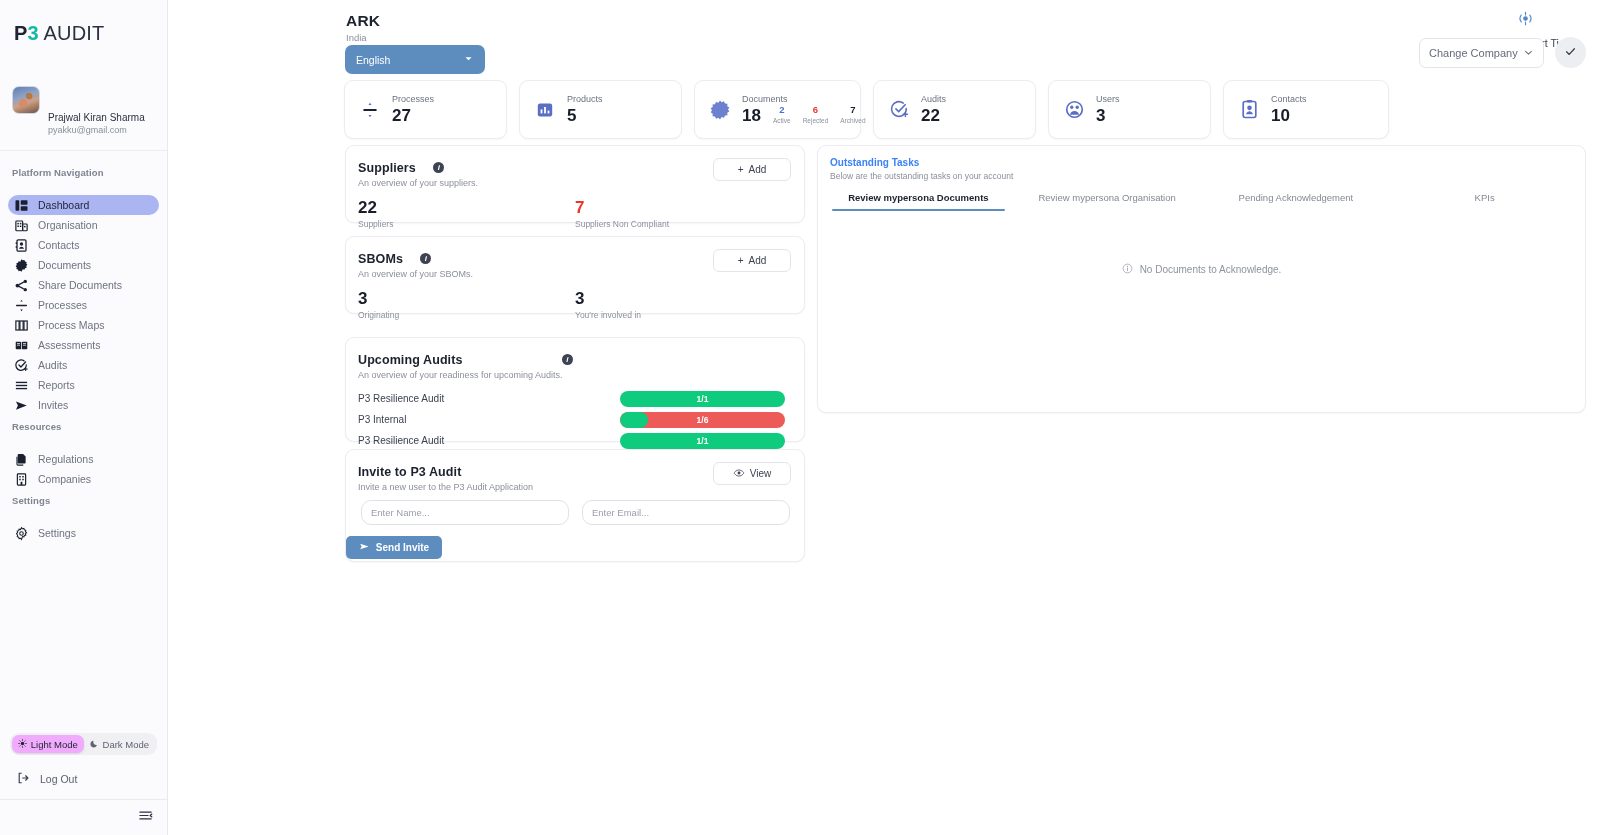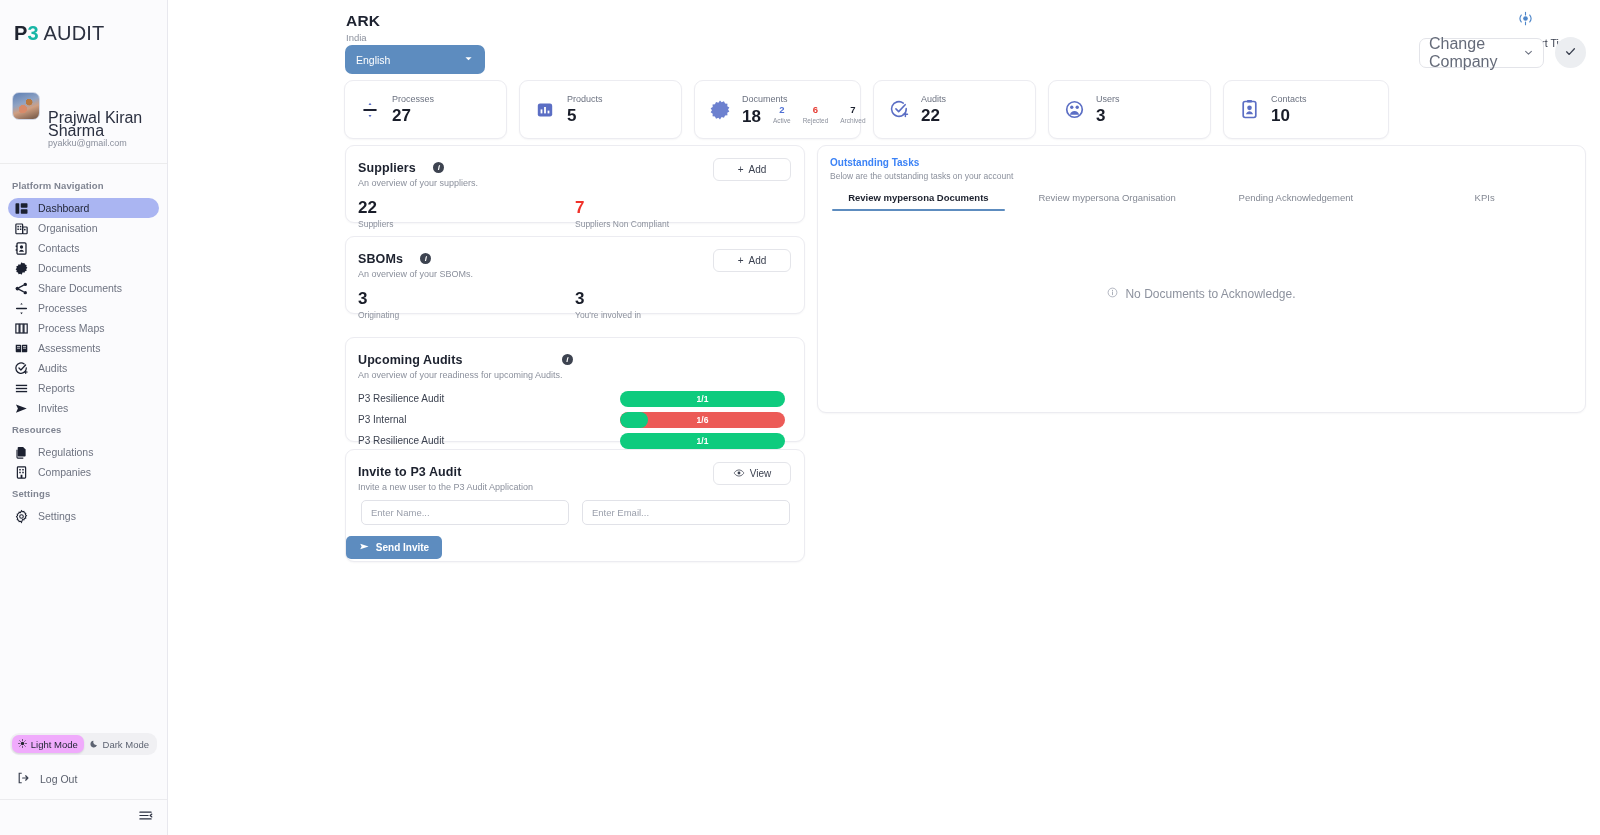--- a/index.html
+++ b/index.html
@@ -38,27 +38,27 @@
     width: 28px; height: 28px; border-radius: 7px;
     flex: 0 0 28px;
     border: 1px solid #cfd6e6;
     background:
       radial-gradient(circle at 38% 62%, #d88a6a 0 18%, transparent 19%),
       radial-gradient(circle at 62% 35%, #b8783f 0 14%, transparent 15%),
       linear-gradient(160deg, #5d7fb5 0%, #8fa3c4 38%, #cf9f82 60%, #6c5244 100%);
     overflow: hidden;
   }
   .user-txt { min-width: 0; }
-  .user-name { font-size: 16px; color: #2b3040; line-height: 13px; margin-top: 48px; }
+  .user-name { font-size: 10px; color: #2b3040; line-height: 13px; margin-top: 48px; }
   .user-mail { font-size: 9px; color: #8a8f9c; line-height: 12px; }
 
   .nav { padding-top: 10px; flex: 1 1 auto; overflow: hidden; }
   .nav-group-label {
     font-size: 9.5px; color: #7f8491; font-weight: 600;
-    padding: 6px 0 7px 12px; letter-spacing: .1px;
+    padding: 6px 0 17px 12px; letter-spacing: .1px;
   }
   .nav-item {
     display: flex; align-items: center; gap: 9px;
     height: 20px; margin: 0 8px 0 8px;
     padding-left: 6px;
     border-radius: 10px;
     font-size: 10.5px; color: #6e7380;
     cursor: pointer;
   }
   .nav-item.active { background: #aab5f2; color: #23283a; }
@@ -101,40 +101,40 @@
   }
   .support {
     position: absolute; right: 22px; top: 11px;
     display: flex; align-items: center; gap: 9px;
     font-size: 10.5px; color: #3b4150; cursor: pointer; flex-direction: column;
   }
   .company-select {
     position: absolute; right: 56px; top: 38px;
     width: 125px; height: 30px; border: 1px solid #e3e4e9; border-radius: 7px;
     background: #fff; display: flex; align-items: center; justify-content: space-between;
-    padding: 0 9px; font-size: 16px; color: #656b79; cursor: pointer;
+    padding: 0 9px; font-size: 11px; color: #656b79; cursor: pointer;
   }
   .confirm-btn {
     position: absolute; right: 14px; top: 37px;
     width: 31px; height: 31px; border-radius: 50%;
     background: #eceef1; display: flex; align-items: center; justify-content: center;
     cursor: pointer;
   }
 
   
   .stats { position: absolute; left: 176px; top: 80px; display: flex; gap: 12px; }
   .stat-card {
     background: #fff; border: 1px solid #ececf1; border-radius: 9px;
     height: 59px; display: flex; align-items: center; gap: 11px;
     padding: 0 14px; box-shadow: 0 1px 2px rgba(25,30,50,.04);
   }
   .stat-icon { width: 22px; height: 22px; flex: 0 0 22px; display: flex; align-items: center; justify-content: center; }
   .stat-body { display: flex; flex-direction: column; }
   .stat-label { font-size: 9px; color: #6c7280; line-height: 12px; }
-  .stat-value-row { display: flex; align-items: flex-end; gap: 12px; }
+  .stat-value-row { display: flex; gap: 12px; }
   .stat-value { font-size: 17px; font-weight: 700; color: #191d29; line-height: 21px; }
   .sub-stat { display: flex; flex-direction: column; align-items: center; line-height: 10px; padding-bottom: 1px; }
   .sub-stat .n { font-size: 9.5px; font-weight: 700; }
   .sub-stat .t { font-size: 6.5px; color: #8c919d; margin-top: 1px; }
   .n.active { color: #4f6fd4; }
   .n.rejected { color: #e63b33; }
   .n.archived { color: #1d2230; }
 
   
   .panel {
@@ -169,21 +169,21 @@
   .bar {
     flex: 1 1 auto; height: 16px; border-radius: 8px; position: relative;
     display: flex; align-items: center; justify-content: center;
     overflow: hidden;
   }
   .bar .fill-left { position: absolute; left: 0; top: 0; bottom: 0; border-radius: 8px; }
   .bar .bar-txt { position: relative; font-size: 8.5px; color: #fff; font-weight: 600; }
 
   .invite-fields { display: flex; gap: 13px; padding: 8px 14px 0 15px; }
   .inp {
-    height: 25px; border: 1px solid #e1e2e8; border-radius: 5px; background: #fff;
+    height: 25px; border: 1px solid #e1e2e8; border-radius: 10px; background: #fff;
     flex: 1 1 0; padding: 0 9px; font-size: 9.5px; color: #2b3040;
     font-family: "Liberation Sans", sans-serif;
   }
   .inp::placeholder { color: #9a9fab; }
   .send-wrap { display: flex; padding: 11px 0 14px 0; }
   .send-btn {
     width: 96px; height: 23px; background: #5d8cbf; color: #fff; border: none;
     border-radius: 5px; font-size: 10px; font-weight: 700; cursor: pointer;
     display: flex; align-items: center; justify-content: center; gap: 6px;
     font-family: "Liberation Sans", sans-serif;
@@ -202,21 +202,21 @@
     flex: 1 1 0; text-align: center; font-size: 9.5px; color: #838893;
     padding-bottom: 8px; cursor: pointer; position: relative;
   }
   .tab.active { color: #1c212e; font-weight: 700; }
   .tab.active::after {
     content: ""; position: absolute; left: 8px; right: 8px; bottom: 0;
     height: 2px; background: #5d8cbf; border-radius: 2px;
   }
   .empty-state {
     display: flex; align-items: center; justify-content: center; gap: 7px;
-    margin-top: 76px; font-size: 12px; color: #8d929e;
+    margin-top: 52px; font-size: 10px; color: #8d929e;
   }
   .hamburger { cursor: pointer; }
 </style>
 </head>
 <body>
 
 <div class="app">
 
   <aside class="sidebar">
     <div class="brand">

